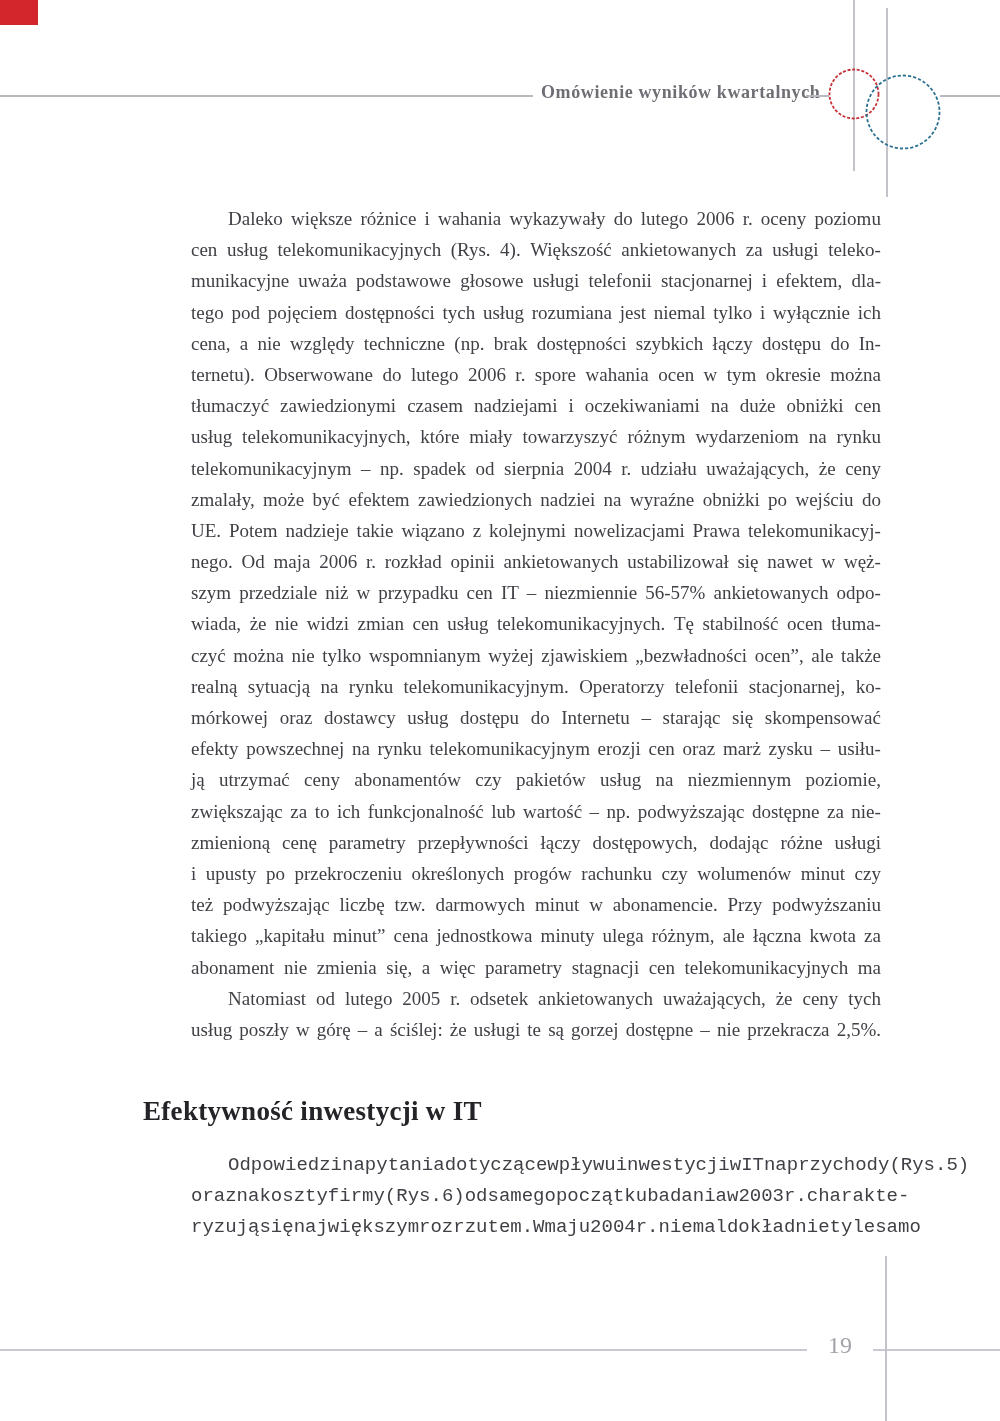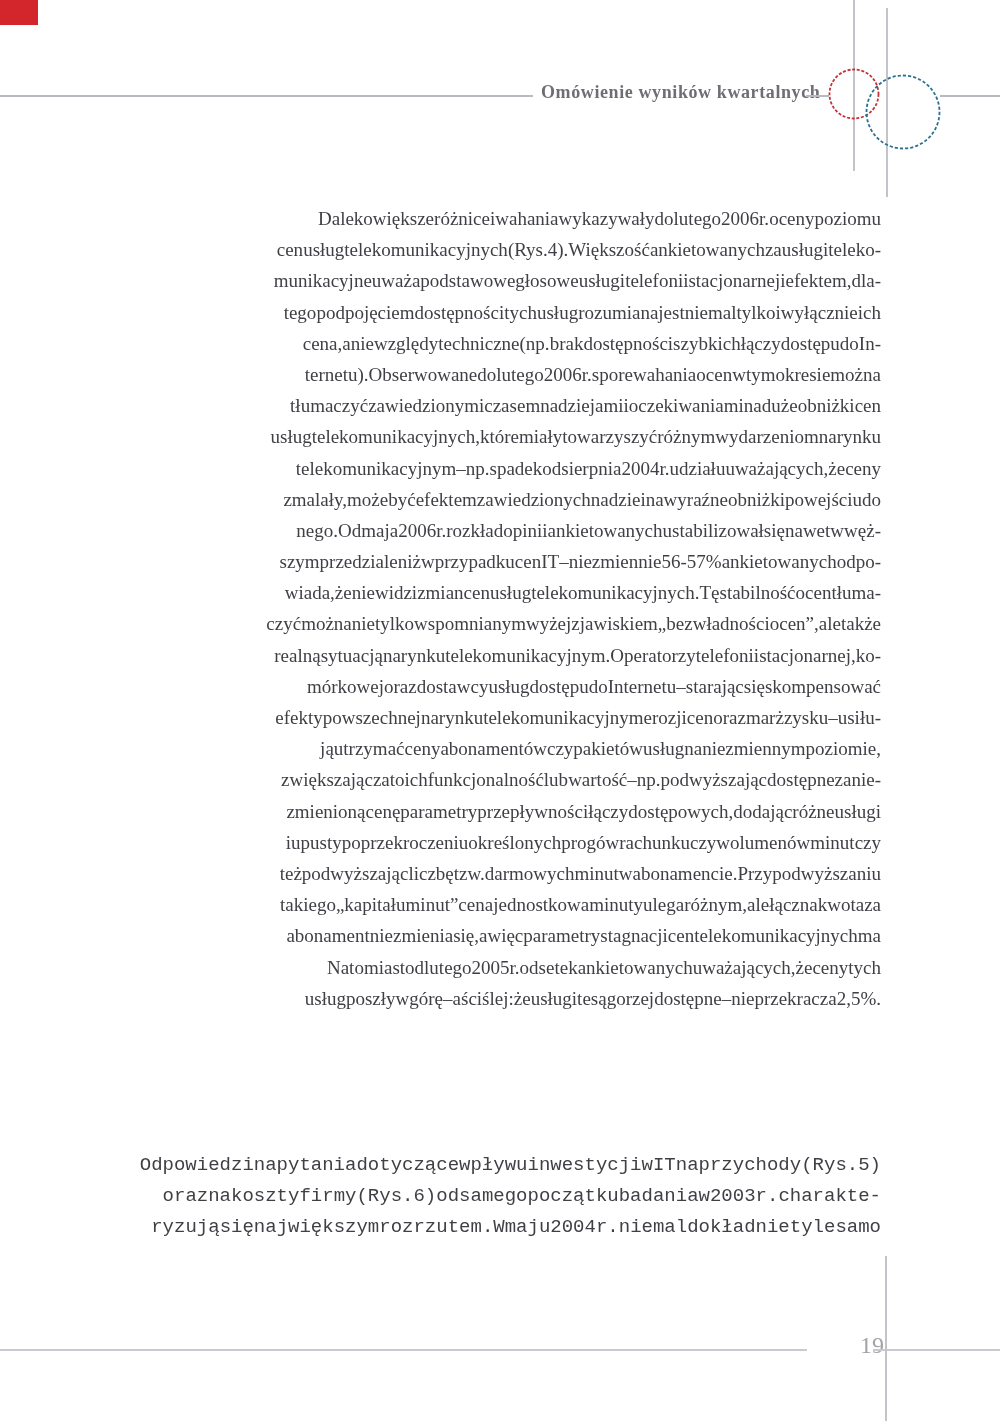--- a/index.html
+++ b/index.html
@@ -21,32 +21,32 @@
   }
   .circles{position:absolute;left:800px;top:50px;width:160px;height:110px;}
   
   .vrule{position:absolute;width:2px;background:#c3c3c9;}
   .vrule.v1{left:853px;top:0;height:171px;}
   .vrule.v2{left:886px;top:8px;height:189px;}
   .vrule.v3{left:885px;top:1256px;height:165px;}
   
   .textblock{position:absolute;left:143px;top:203px;width:738px;color:#3f3f45;font-size:19px;}
   .tl{height:31.2px;line-height:31.2px;white-space:nowrap;}
-  .jl{display:flex;justify-content:flex-end;white-space:normal;margin-left:48px;}
+  .jl{display:flex;justify-content:space-between;white-space:normal;margin-left:48px;}
   .first{padding-left:37px;}
   .section-heading{
     position:absolute;left:143px;top:1096px;width:738px;
     font-size:27px;font-weight:bold;color:#242428;letter-spacing:.3px;
   }
   .textblock.p3{top:1150px;font-family:Liberation Mono, monospace;}
   
   .rule.fl-left{left:0;top:1349px;width:807px;background:#c9c9d1;}
   .rule.fl-right{left:873px;top:1349px;width:127px;background:#c9c9d1;}
   .page-number{
-    position:absolute;left:828px;top:1331px;width:56px;text-align:right;
+    position:absolute;left:828px;top:1331px;width:56px;text-align:left;
     font-size:24px;color:#a2a2a8;line-height:28px;
   }
 </style>
 </head>
 <body>
 
 <div class="page">
 
   <div class="corner-tab"></div>
 
@@ -193,20 +193,32 @@
           <span>zawiedzionych</span>
           <span>nadziei</span>
           <span>na</span>
           <span>wyraźne</span>
           <span>obniżki</span>
           <span>po</span>
           <span>wejściu</span>
           <span>do</span>
         </div>
       <div class="tl jl">
+          <span>UE.</span>
+          <span>Potem</span>
+          <span>nadzieje</span>
+          <span>takie</span>
+          <span>wiązano</span>
+          <span>z</span>
+          <span>kolejnymi</span>
+          <span>nowelizacjami</span>
+          <span>Prawa</span>
+          <span>telekomunikacyj-</span>
+        </div>
+      <div class="tl jl">
           <span>nego.</span>
           <span>Od</span>
           <span>maja</span>
           <span>2006</span>
           <span>r.</span>
           <span>rozkład</span>
           <span>opinii</span>
           <span>ankietowanych</span>
           <span>ustabilizował</span>
           <span>się</span>
@@ -413,20 +425,21 @@
           <span>gorzej</span>
           <span>dostępne</span>
           <span>–</span>
           <span>nie</span>
           <span>przekracza</span>
           <span>2,5%.</span>
         </div>
     </div>
   </div>
 
+  <div class="section-heading">Efektywność inwestycji w IT</div>
 
   <div class="textblock p3">
     <div class="tl jl first">
         <span>Odpowiedzi</span>
         <span>na</span>
         <span>pytania</span>
         <span>dotyczące</span>
         <span>wpływu</span>
         <span>inwestycji</span>
         <span>w</span>

